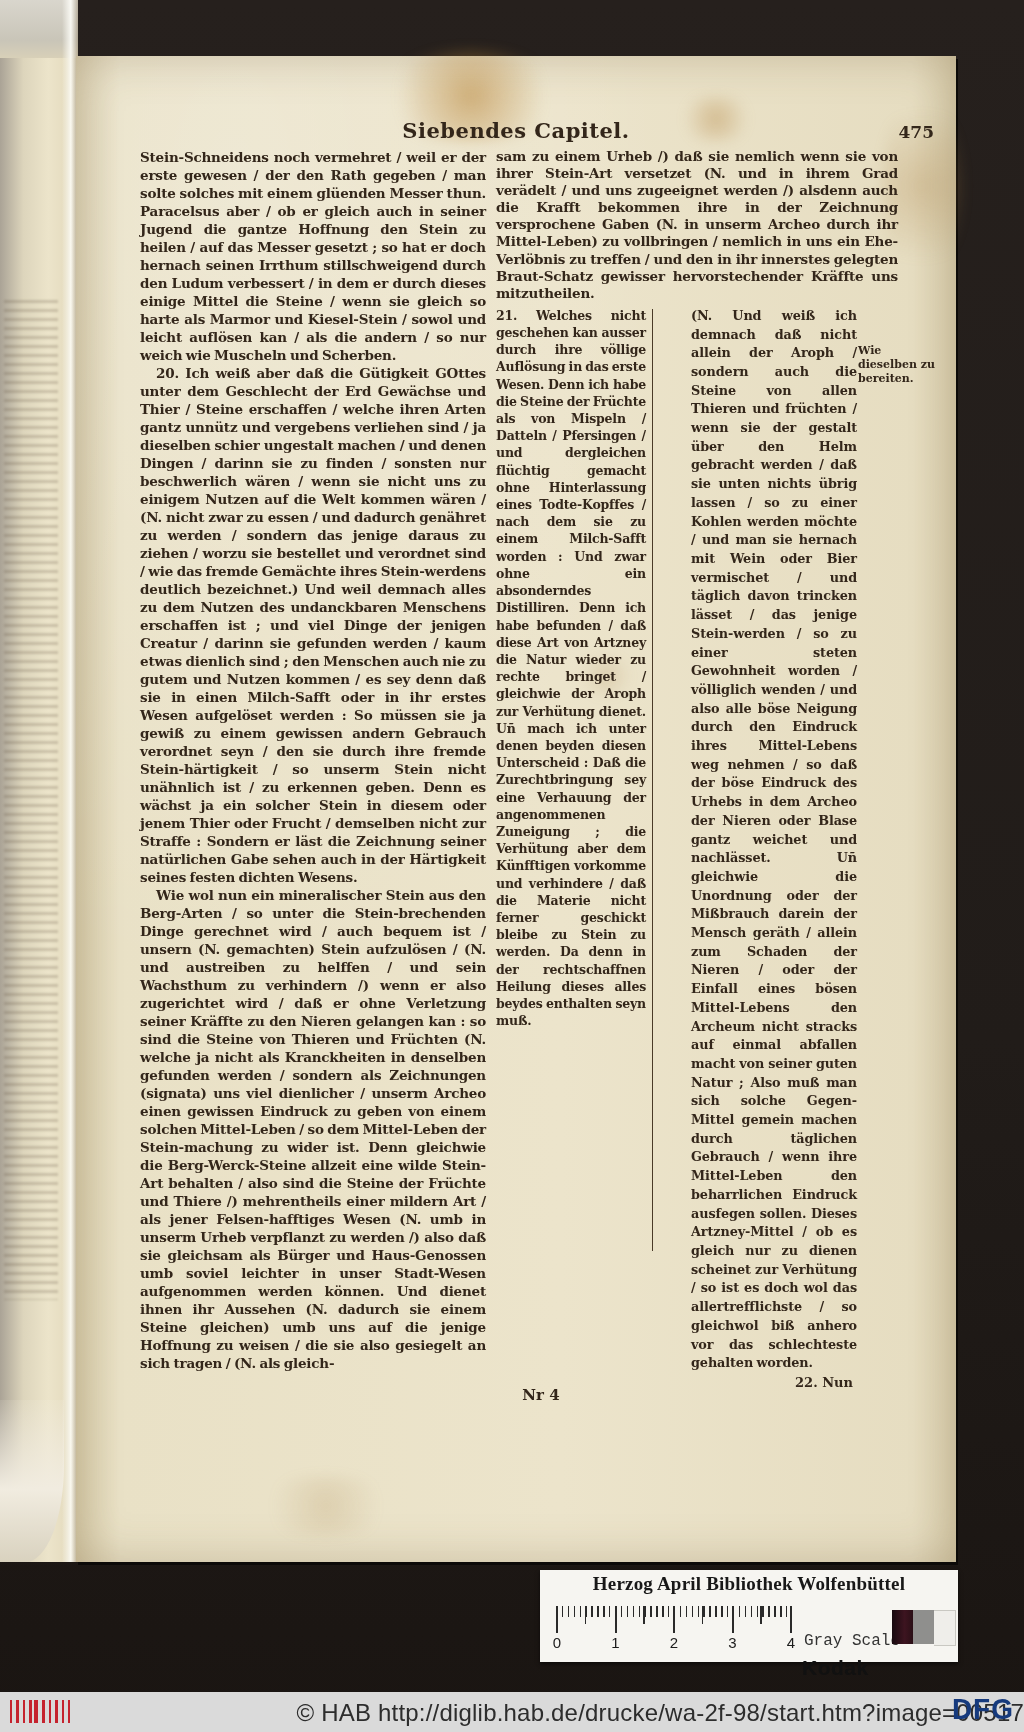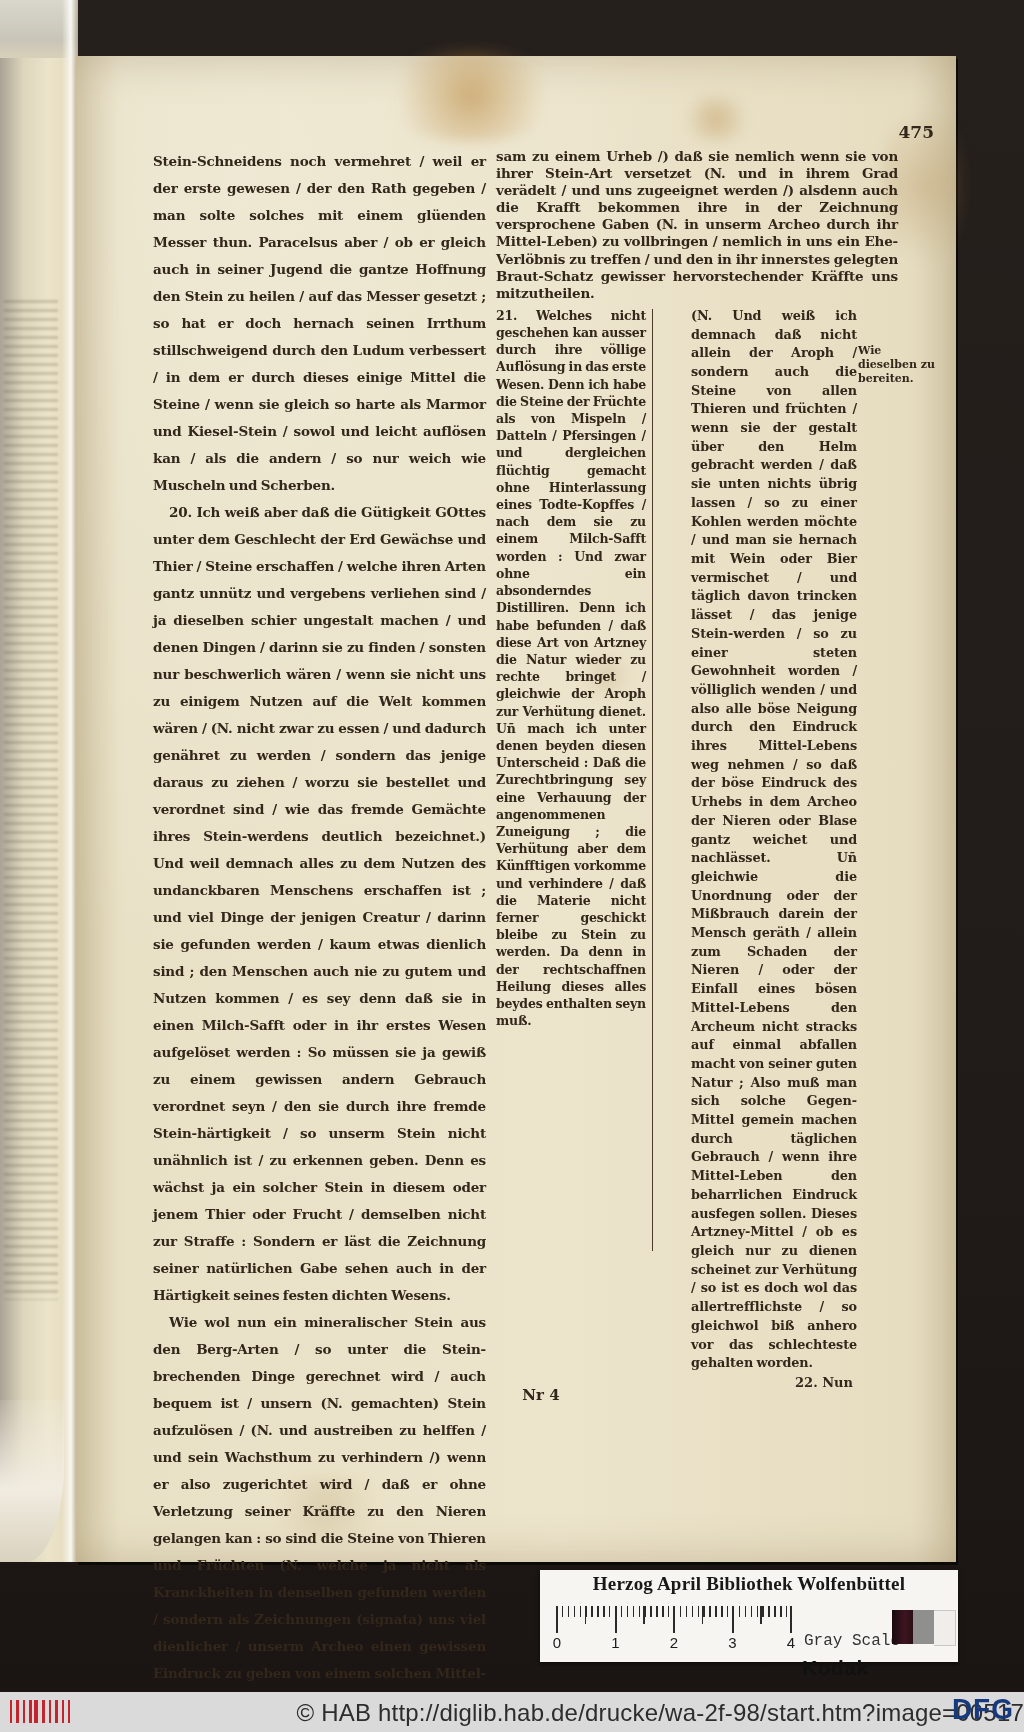--- a/index.html
+++ b/index.html
@@ -33,21 +33,21 @@
   .s4{left:500px;top:600px;width:60px;height:40px;background:radial-gradient(circle,rgba(160,120,60,.20),rgba(160,120,60,0) 70%);}
   .s5{left:180px;top:1420px;width:140px;height:60px;background:radial-gradient(circle,rgba(160,120,60,.18),rgba(160,120,60,0) 70%);}
 
   .page *{color:#33261a;}
   .chapter-head{position:absolute;left:70px;top:62px;width:740px;text-align:center;
     font-size:21px;font-weight:bold;letter-spacing:.5px;}
   .page-number{position:absolute;right:22px;top:66px;font-size:17px;font-weight:bold;}
 
   .para{margin:0;text-align:justify;font-weight:bold;letter-spacing:-.2px;word-spacing:-1px;}
   .col-left{position:absolute;left:64px;top:92px;width:346px;}
-  .col-left .para{font-size:13.5px;line-height:27px;margin-left:13px;}
+  .col-left .para{font-size:13.5px;line-height:18px;}
   .para.indent{text-indent:16px;}
 
   .col-right{position:absolute;left:420px;top:92px;width:402px;}
   .col-right .intro{font-size:13.5px;line-height:17.1px;}
   .subcols{display:flex;margin-top:5px;}
   .sub-mid{width:150px;}
   .sub-mid .para{font-size:12.5px;line-height:17.2px;}
   .vrule{width:1px;height:942px;background:#4a3a28;margin:2px 6px 0 6px;}
   .sub-note{width:198px;}
   .sub-note .para{font-size:12.8px;line-height:18.7px;font-weight:bold;letter-spacing:-.1px;margin-left:32px;}
@@ -108,20 +108,21 @@
     <div class="gutter"></div>
   </div>
 
   <div class="page">
     <div class="stain s1"></div>
     <div class="stain s2"></div>
     <div class="stain s3"></div>
     <div class="stain s4"></div>
     <div class="stain s5"></div>
 
+    <div class="chapter-head">Siebendes Capitel.</div>
     <div class="page-number">475</div>
 
     <div class="margin-note note-right">Wie dieselben zu bereiten.</div>
 
     <div class="col-left">
       <p class="para">Stein-Schneidens noch vermehret / weil er der erste gewesen / der den Rath gegeben / man solte solches mit einem glüenden Messer thun. Paracelsus aber / ob er gleich auch in seiner Jugend die gantze Hoffnung den Stein zu heilen / auf das Messer gesetzt ; so hat er doch hernach seinen Irrthum stillschweigend durch den Ludum verbessert / in dem er durch dieses einige Mittel die Steine / wenn sie gleich so harte als Marmor und Kiesel-Stein / sowol und leicht auflösen kan / als die andern / so nur weich wie Muscheln und Scherben.</p>
       <p class="para indent">20. Ich weiß aber daß die Gütigkeit GOttes unter dem Geschlecht der Erd Gewächse und Thier / Steine erschaffen / welche ihren Arten gantz unnütz und vergebens verliehen sind / ja dieselben schier ungestalt machen / und denen Dingen / darinn sie zu finden / sonsten nur beschwerlich wären / wenn sie nicht uns zu einigem Nutzen auf die Welt kommen wären / (N. nicht zwar zu essen / und dadurch genähret zu werden / sondern das jenige daraus zu ziehen / worzu sie bestellet und verordnet sind / wie das fremde Gemächte ihres Stein-werdens deutlich bezeichnet.) Und weil demnach alles zu dem Nutzen des undanckbaren Menschens erschaffen ist ; und viel Dinge der jenigen Creatur / darinn sie gefunden werden / kaum etwas dienlich sind ; den Menschen auch nie zu gutem und Nutzen kommen / es sey denn daß sie in einen Milch-Safft oder in ihr erstes Wesen aufgelöset werden : So müssen sie ja gewiß zu einem gewissen andern Gebrauch verordnet seyn / den sie durch ihre fremde Stein-härtigkeit / so unserm Stein nicht unähnlich ist / zu erkennen geben. Denn es wächst ja ein solcher Stein in diesem oder jenem Thier oder Frucht / demselben nicht zur Straffe : Sondern er läst die Zeichnung seiner natürlichen Gabe sehen auch in der Härtigkeit seines festen dichten Wesens.</p>
       <p class="para indent">Wie wol nun ein mineralischer Stein aus den Berg-Arten / so unter die Stein-brechenden Dinge gerechnet wird / auch bequem ist / unsern (N. gemachten) Stein aufzulösen / (N. und austreiben zu helffen / und sein Wachsthum zu verhindern /) wenn er also zugerichtet wird / daß er ohne Verletzung seiner Kräffte zu den Nieren gelangen kan : so sind die Steine von Thieren und Früchten (N. welche ja nicht als Kranckheiten in denselben gefunden werden / sondern als Zeichnungen (signata) uns viel dienlicher / unserm Archeo einen gewissen Eindruck zu geben von einem solchen Mittel-Leben / so dem Mittel-Leben der Stein-machung zu wider ist. Denn gleichwie die Berg-Werck-Steine allzeit eine wilde Stein-Art behalten / also sind die Steine der Früchte und Thiere /) mehrentheils einer mildern Art / als jener Felsen-hafftiges Wesen (N. umb in unserm Urheb verpflanzt zu werden /) also daß sie gleichsam als Bürger und Haus-Genossen umb soviel leichter in unser Stadt-Wesen aufgenommen werden können. Und dienet ihnen ihr Aussehen (N. dadurch sie einem Steine gleichen) umb uns auf die jenige Hoffnung zu weisen / die sie also gesiegelt an sich tragen / (N. als gleich-</p>
     </div>
 

